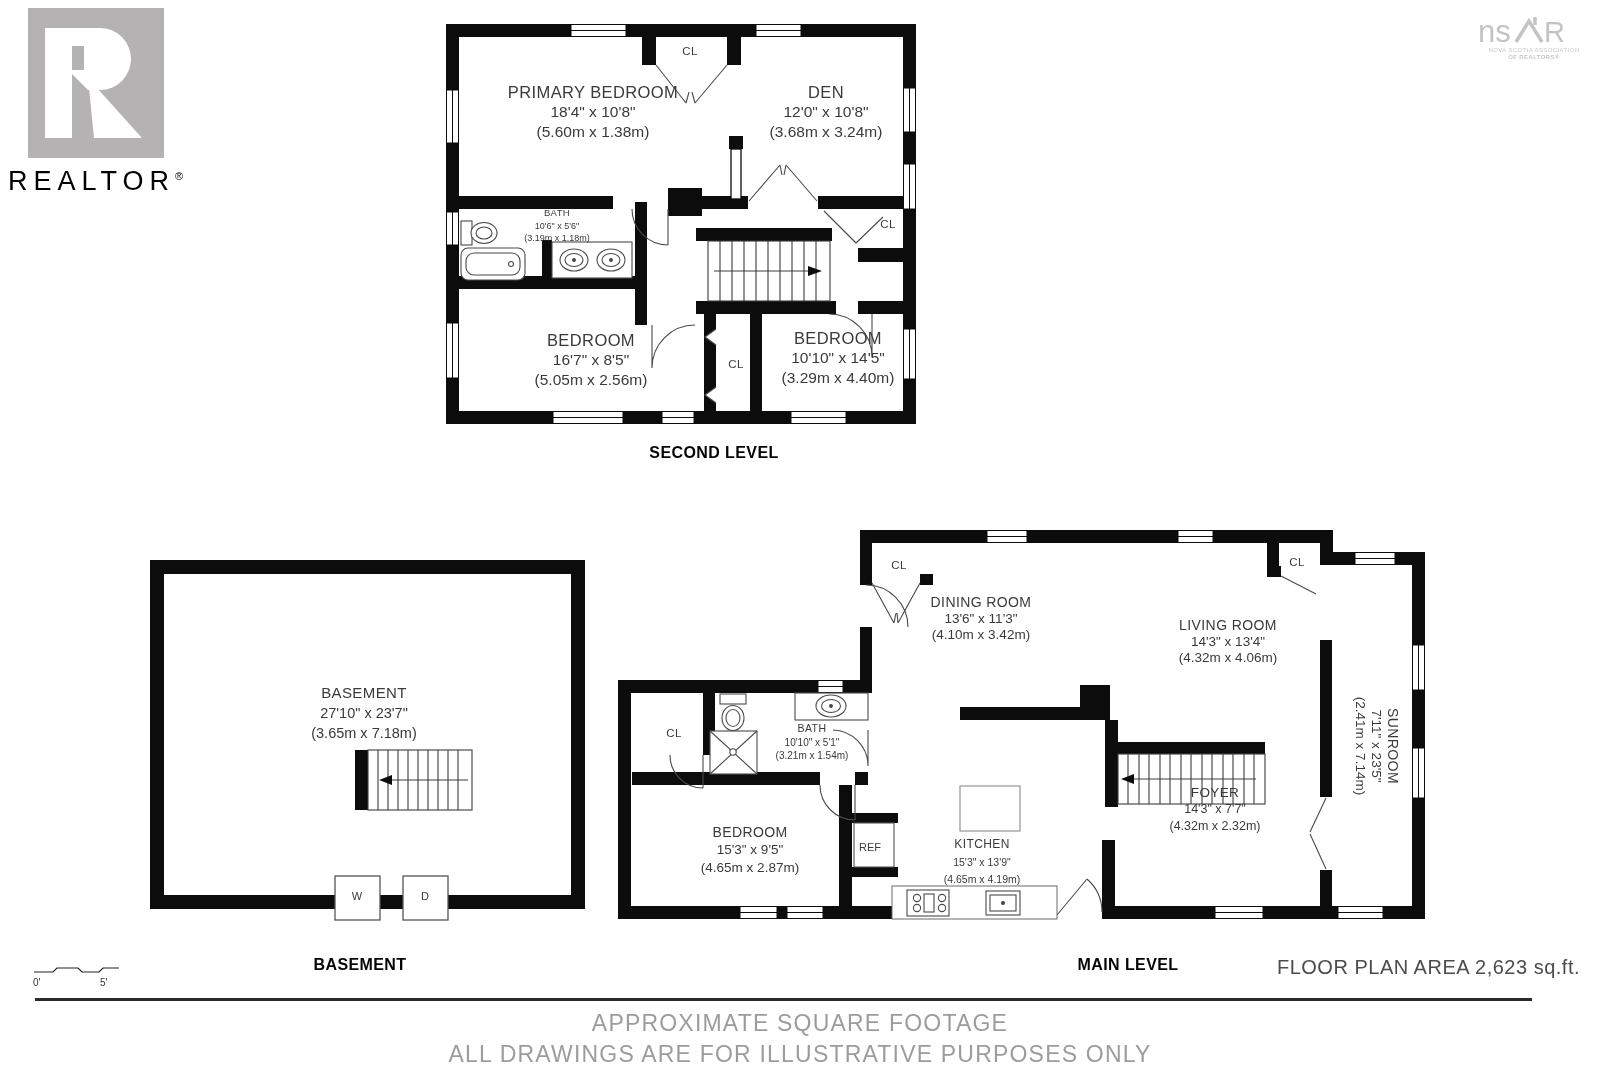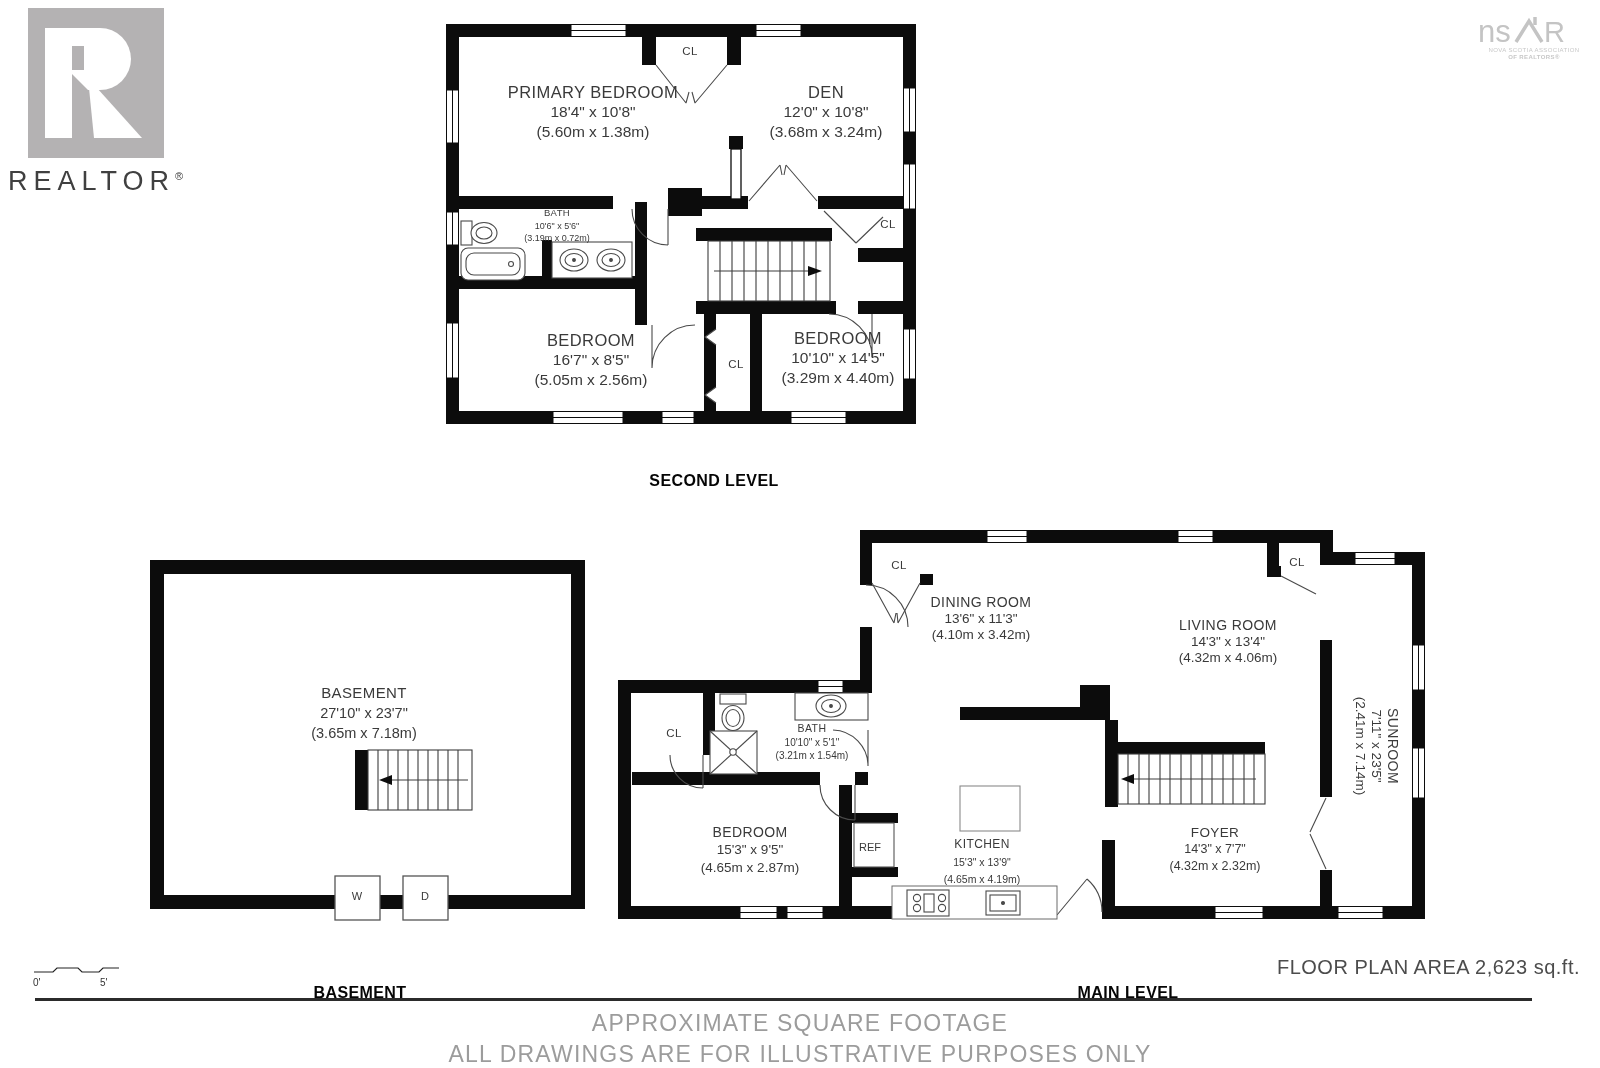--- a/index.html
+++ b/index.html
@@ -17,24 +17,24 @@
   .sz-k  .rn{font-size:12px;}   .sz-k  .rd{font-size:10.5px;} .sz-k{line-height:17.5px;text-align:center;}
   .sz-f  .rn{font-size:13.5px;} .sz-f  .rd{font-size:12.5px;} .sz-f{line-height:17px;}
   .sz-s  .rn{font-size:10.5px;} .sz-s  .rd{font-size:10px;}   .sz-s{line-height:13.5px;}
   .sz-xs .rn{font-size:9.5px;}  .sz-xs .rd{font-size:9px;}    .sz-xs{line-height:12.5px;}
   .sz-base .rn{font-size:15px;} .sz-base .rd{font-size:14.5px;} .sz-base{line-height:20px;}
   .rot{transform:translate(-50%,-50%) rotate(90deg);}
   .cl-label{position:absolute;transform:translateX(-50%);font-size:11.5px;letter-spacing:.5px;
             color:#3a3a3a;z-index:6;white-space:nowrap;text-align:center;}
   .small-tag{position:absolute;transform:translateX(-50%);font-size:11px;color:#3a3a3a;z-index:6;}
   .lvl-title{position:absolute;transform:translateX(-50%);font-size:16px;font-weight:bold;
-             color:#050505;letter-spacing:.4px;z-index:6;white-space:nowrap;margin-top:28px;}
+             color:#050505;letter-spacing:.4px;z-index:6;white-space:nowrap;}
   
   .realtor-text{position:absolute;left:8px;top:166px;font-size:27px;letter-spacing:6px;
-                color:#404040;z-index:4;}
+                color:#000000;z-index:4;}
   .realtor-text sup{font-size:11px;letter-spacing:0;}
   .nsar-sub{position:absolute;left:1476px;top:47px;width:116px;text-align:center;
             font-size:6px;color:#c7c7c7;letter-spacing:.4px;line-height:7px;z-index:4;}
   .nsar-sub .b{font-weight:bold;}
   
   .floor-area{position:absolute;right:20px;top:956px;font-size:20px;color:#4c4c4c;
               letter-spacing:.5px;z-index:6;}
   .divider{position:absolute;left:35px;top:998px;width:1497px;height:3px;background:#2b2b2b;z-index:6;}
   .foot-line{position:absolute;left:800px;transform:translateX(-50%);font-size:23px;
              color:#9c9c9c;letter-spacing:1.2px;z-index:6;white-space:nowrap;}
@@ -311,21 +311,21 @@
     <span class="rd">(5.60m x 1.38m)</span>
   </div>
   <div class="room-label sz-l" style="left:826px;top:82px">
     <span class="rn">DEN</span>
     <span class="rd">12'0" x 10'8"</span>
     <span class="rd">(3.68m x 3.24m)</span>
   </div>
   <div class="room-label sz-xs" style="left:557px;top:207px">
     <span class="rn">BATH</span>
     <span class="rd">10'6" x 5'6"</span>
-    <span class="rd">(3.19m x 0.72m)</span>
+    <span class="rd">(3.19m x 1.18m)</span>
   </div>
   <div class="room-label sz-l" style="left:591px;top:330px">
     <span class="rn">BEDROOM</span>
     <span class="rd">16'7" x 8'5"</span>
     <span class="rd">(5.05m x 2.56m)</span>
   </div>
   <div class="room-label sz-l" style="left:838px;top:328px">
     <span class="rn">BEDROOM</span>
     <span class="rd">10'10" x 14'5"</span>
     <span class="rd">(3.29m x 4.40m)</span>
@@ -358,21 +358,21 @@
   <div class="room-label sz-bed" style="left:750px;top:823px">
     <span class="rn">BEDROOM</span>
     <span class="rd">15'3" x 9'5"</span>
     <span class="rd">(4.65m x 2.87m)</span>
   </div>
   <div class="room-label sz-k" style="left:982px;top:836px">
     <span class="rn">KITCHEN</span>
     <span class="rd">15'3" x 13'9"</span>
     <span class="rd">(4.65m x 4.19m)</span>
   </div>
-  <div class="room-label sz-f" style="left:1215px;top:824px">
+  <div class="room-label sz-f" style="left:1215px;top:784px">
     <span class="rn">FOYER</span>
     <span class="rd">14'3" x 7'7"</span>
     <span class="rd">(4.32m x 2.32m)</span>
   </div>
   <div class="small-tag" style="left:870px;top:841px">REF</div>
   <div class="cl-label" style="left:899px;top:559px">CL</div>
   <div class="cl-label" style="left:1297px;top:556px">CL</div>
   <div class="cl-label" style="left:674px;top:727px">CL</div>
   <div class="lvl-title" style="left:1128px;top:956px">MAIN LEVEL</div>
 

